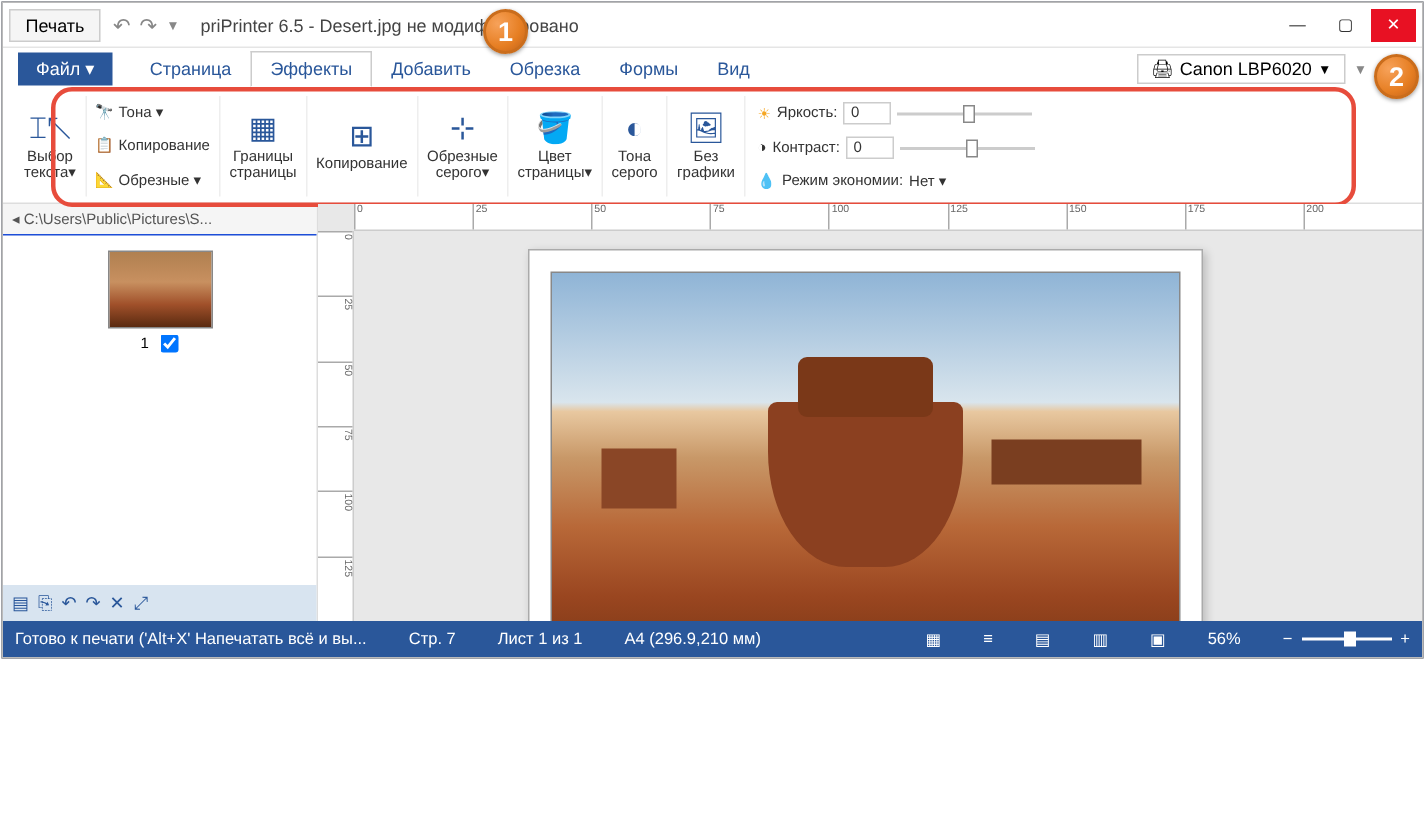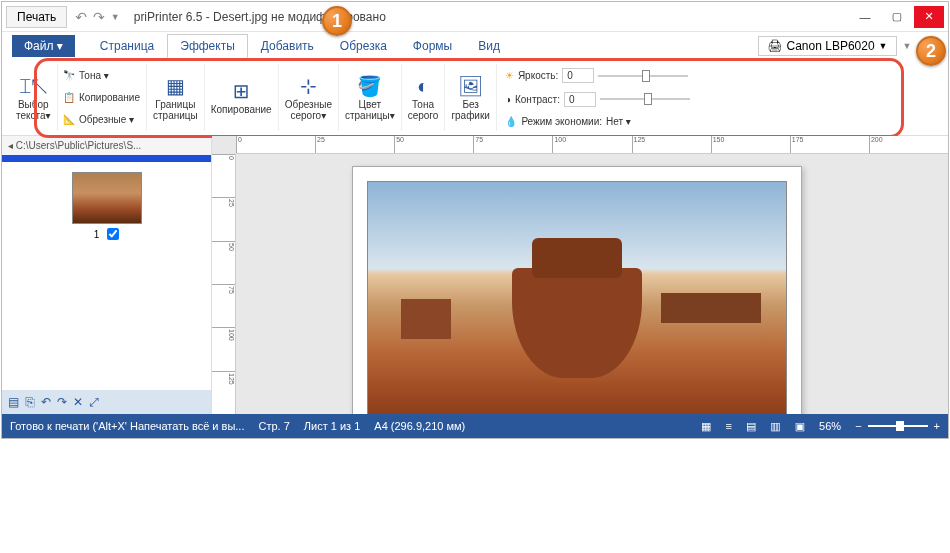--- a/index.html
+++ b/index.html
@@ -34,40 +34,40 @@
 .rgroup-small { display: flex; flex-direction: column; justify-content: space-around; padding: 0 6px; border-right: 1px solid #eee; font-size: 10px; color: #333; }
 .rgroup-small div { display: flex; align-items: center; gap: 3px; white-space: nowrap; }
 .rgroup-col { display: flex; flex-direction: column; justify-content: space-around; padding: 0 8px; font-size: 10px; color: #333; }
 .rgroup-col .row { display: flex; align-items: center; gap: 4px; white-space: nowrap; }
 .slider-track { width: 90px; height: 2px; background: #ccc; position: relative; }
 .slider-thumb { width: 8px; height: 12px; background: #fff; border: 1px solid #888; position: absolute; top: -5px; left: 44px; }
 .valbox { border: 1px solid #ccc; padding: 1px 4px; min-width: 32px; display: inline-block; text-align: left; }
 
 .main { flex: 1; display: flex; background: #e8e8e8; overflow: hidden; }
 .sidebar { width: 210px; background: #fff; display: flex; flex-direction: column; border-right: 1px solid #ddd; }
-.crumb { font-size: 10px; padding: 4px 6px; color: #555; background: #f5f5f5; border-bottom: 7px solid #1d4ed8; }
+.crumb { font-size: 10px; padding: 4px 6px; color: #555; background: #f5f5f5; border-bottom: 1px solid #1d4ed8; }
 .thumbs { flex: 1; padding: 10px; display: flex; flex-direction: column; align-items: center; }
 .thumb-box { width: 70px; height: 52px; border: 1px solid #888; background: linear-gradient(to bottom, #b08050 0%, #c89060 40%, #a0502a 70%, #5a2a10 100%); }
 .thumb-lab { font-size: 10px; margin-top: 4px; display: flex; gap: 8px; align-items: center; }
 .thumb-lab input { width: 12px; height: 12px; }
 .sb-tools { height: 24px; background: #d8e4f0; display: flex; align-items: center; gap: 6px; padding: 0 6px; font-size: 12px; color: #2a579a; }
 
 .canvas-area { flex: 1; position: relative; background: #e8e8e8; }
 .ruler-h { position: absolute; top: 0; left: 24px; right: 0; height: 18px; background: #fff; border-bottom: 1px solid #ccc; font-size: 7px; display: flex; }
 .ruler-h div { flex: 1; border-left: 1px solid #aaa; padding-left: 1px; color: #666; }
 .ruler-v { position: absolute; top: 18px; left: 0; bottom: 0; width: 24px; background: #fff; border-right: 1px solid #ccc; font-size: 7px; display: flex; flex-direction: column; }
 .ruler-v div { flex: 1; border-top: 1px solid #aaa; padding-top: 1px; color: #666; writing-mode: vertical-rl; }
 .page { position: absolute; top: 30px; left: 140px; width: 450px; height: 340px; background: #fff; border: 1px solid #aaa; box-shadow: 2px 2px 6px rgba(0,0,0,0.2); display: flex; align-items: center; justify-content: center; }
 .photo { width: 420px; height: 310px; border: 1px solid #888; background: linear-gradient(to bottom, #8fb4d6 0%, #d9e5ed 28%, #e8c8a0 30%, #c89868 40%, #b86838 55%, #9a4620 70%, #6b3010 90%, #4a2008 100%); position: relative; }
 .butte { position: absolute; left: 50%; top: 28%; transform: translateX(-50%); width: 130px; height: 110px; background: #8b4020; border-radius: 6px 6px 40% 40% / 6px 6px 70% 70%; }
 .butte::before { content: ""; position: absolute; top: -30px; left: 20px; width: 90px; height: 40px; background: #7a3818; border-radius: 6px; }
 .mesa-l { position: absolute; left: 8%; top: 38%; width: 50px; height: 40px; background: #8a4626; }
 .mesa-r { position: absolute; right: 6%; top: 36%; width: 100px; height: 30px; background: #7a3e20; }
 
-.statusbar { height: 24px; background: #2a579a; color: #fff; display: flex; align-items: center; font-size: 11px; padding: 0 8px; gap: 14px; }
+.statusbar { height: 24px; background: #2a579a; color: #fff; display: flex; align-items: center; font-size: 11px; padding: 0 8px; gap: 28px; }
 .statusbar .spacer { flex: 1; }
 .zoom-ctrl { display: flex; align-items: center; gap: 6px; }
 .zoom-track { width: 60px; height: 2px; background: #fff; position: relative; }
 .zoom-thumb { position: absolute; left: 28px; top: -4px; width: 8px; height: 10px; background: #fff; }
 
 .callout { position: absolute; width: 30px; height: 30px; border-radius: 50%; background: radial-gradient(circle at 30% 30%, #f7a25a, #e67e22 60%, #c0611a); color: #fff; font-weight: bold; font-size: 18px; display: flex; align-items: center; justify-content: center; border: 2px solid #ca6d1c; box-shadow: 0 1px 3px rgba(0,0,0,0.4); }
 .callout.c1 { top: 6px; left: 322px; }
 .callout.c2 { top: 36px; right: 4px; }
 </style>
 </head>

